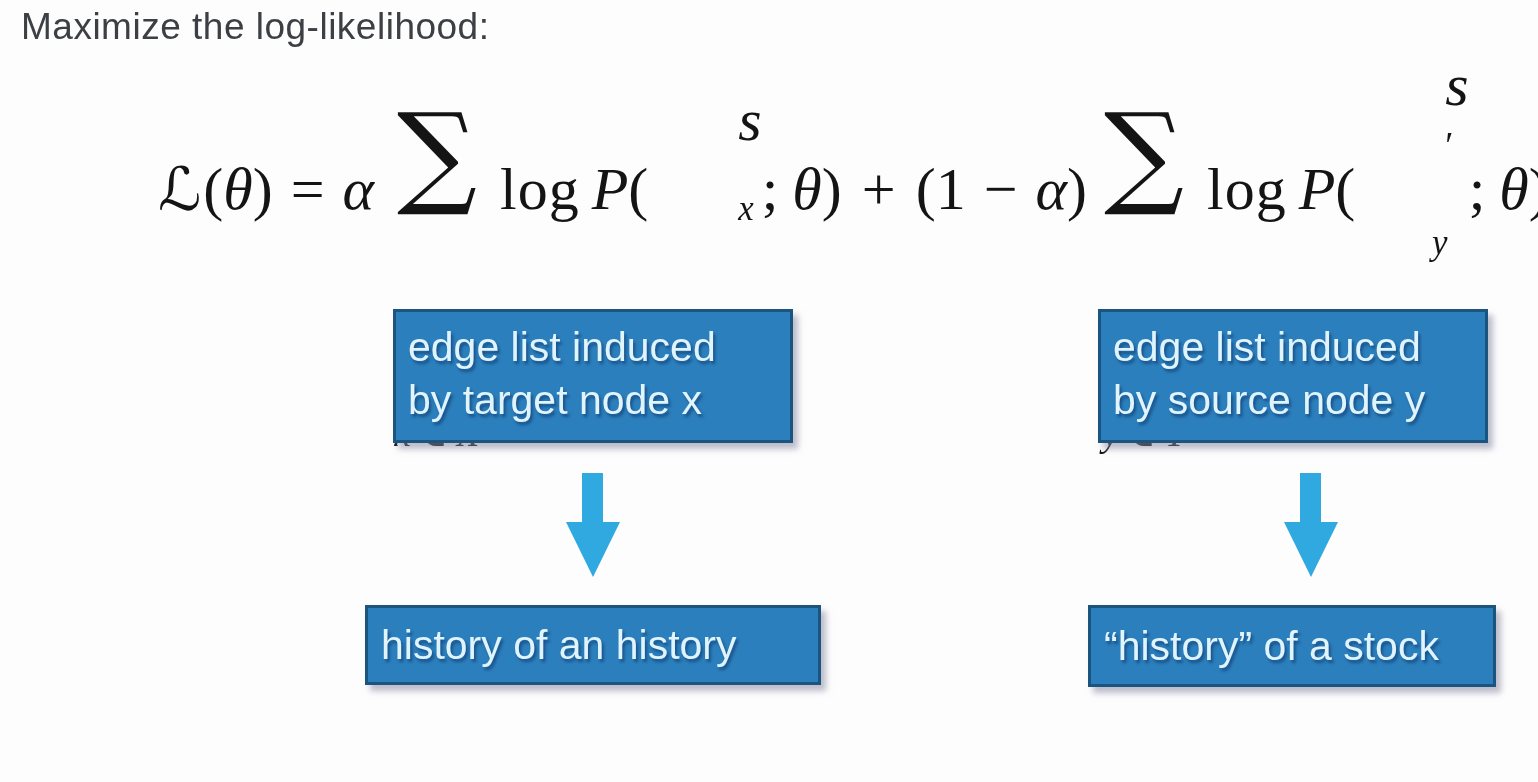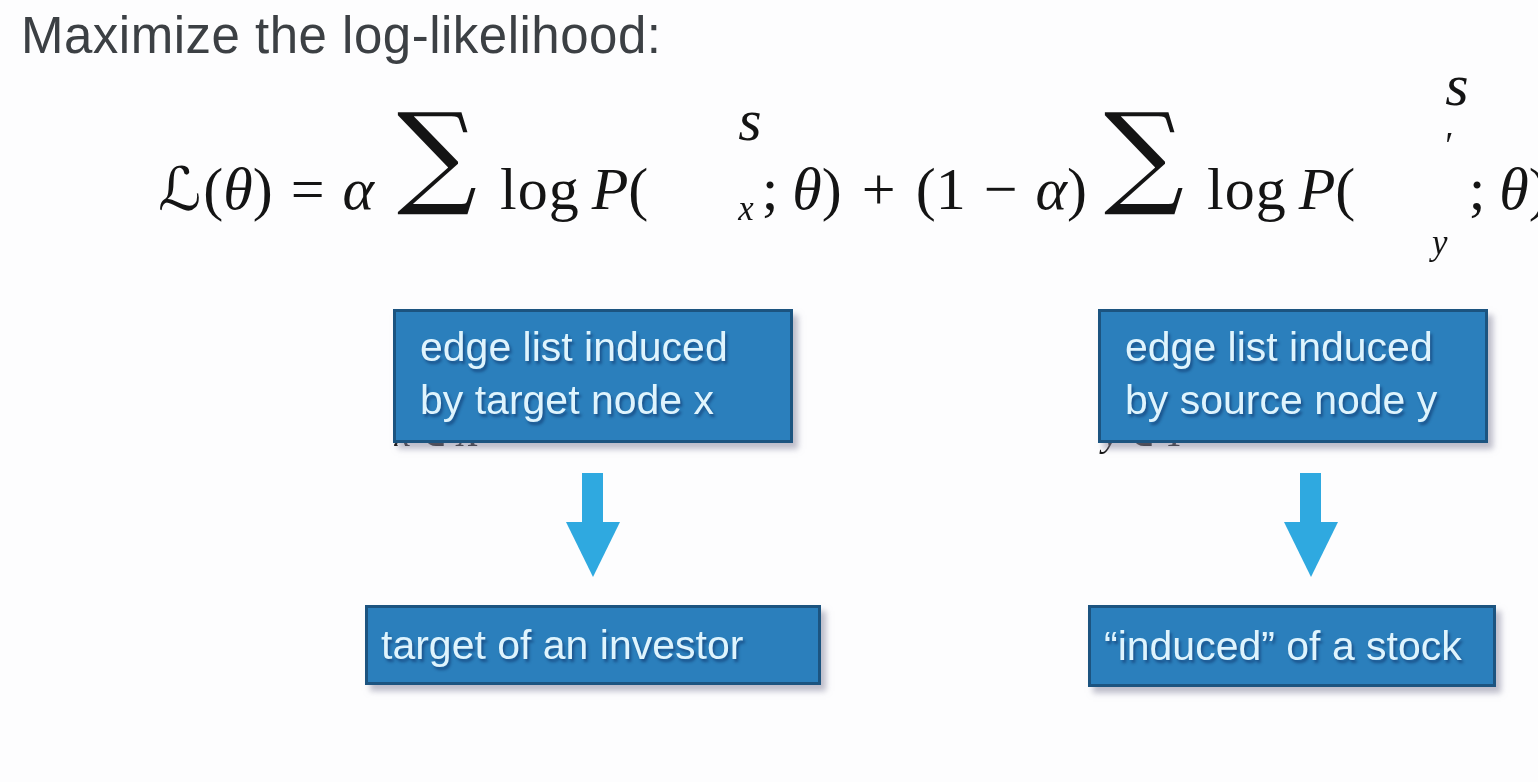--- a/index.html
+++ b/index.html
@@ -13,21 +13,21 @@
     overflow: hidden;
     font-family: "Liberation Sans", sans-serif;
   }
 
   
   .title {
     position: absolute;
     left: 21px;
     top: 6px;
     margin: 0;
-    font-size: 51px;
+    font-size: 37px;
     font-weight: 400;
     color: var(--title-text, #3c4044);
     letter-spacing: 0.5px;
     font-family: "Liberation Sans", sans-serif;
   }
 
   
   .formula {
     position: absolute;
     left: 158px;
@@ -97,21 +97,21 @@
     background: var(--box-fill, #2b7fbc);
     border: 3px solid var(--box-border, #1c5480);
     box-shadow: 5px 6px 6px rgba(135,135,158,0.55);
     color: var(--box-text, #dff4fd);
     font-family: "Liberation Sans", sans-serif;
     text-shadow: 2px 3px 3px rgba(5,25,75,0.45);
   }
   .box-two-line {
     font-size: 41px;
     line-height: 1.30;
-    padding: 9px 0 0 24px;
+    padding: 9px 0 0 12px;
   }
   .box-one-line {
     font-size: 41px;
     display: flex;
     align-items: center;
     padding-left: 13px;
   }
   .box-source   { left: 393px;  top: 309px; width: 400px; height: 134px; }
   .box-target   { left: 1098px; top: 309px; width: 390px; height: 134px; }
   .box-investor { left: 365px;  top: 605px; width: 456px; height: 80px; }
@@ -206,20 +206,20 @@
   <div class="arrow arrow-1">
     <div class="stem"></div>
     <div class="head"></div>
   </div>
   <div class="arrow arrow-2">
     <div class="stem"></div>
     <div class="head"></div>
   </div>
 
   <div class="bluebox box-one-line box-investor">
-    <span>target of an investor</span>
+    <span>history of an history</span>
   </div>
 
   <div class="bluebox box-one-line box-stock">
-    <span>“induced” of a stock</span>
+    <span>“history” of a stock</span>
   </div>
 
 </div>
 
 </body></html>

